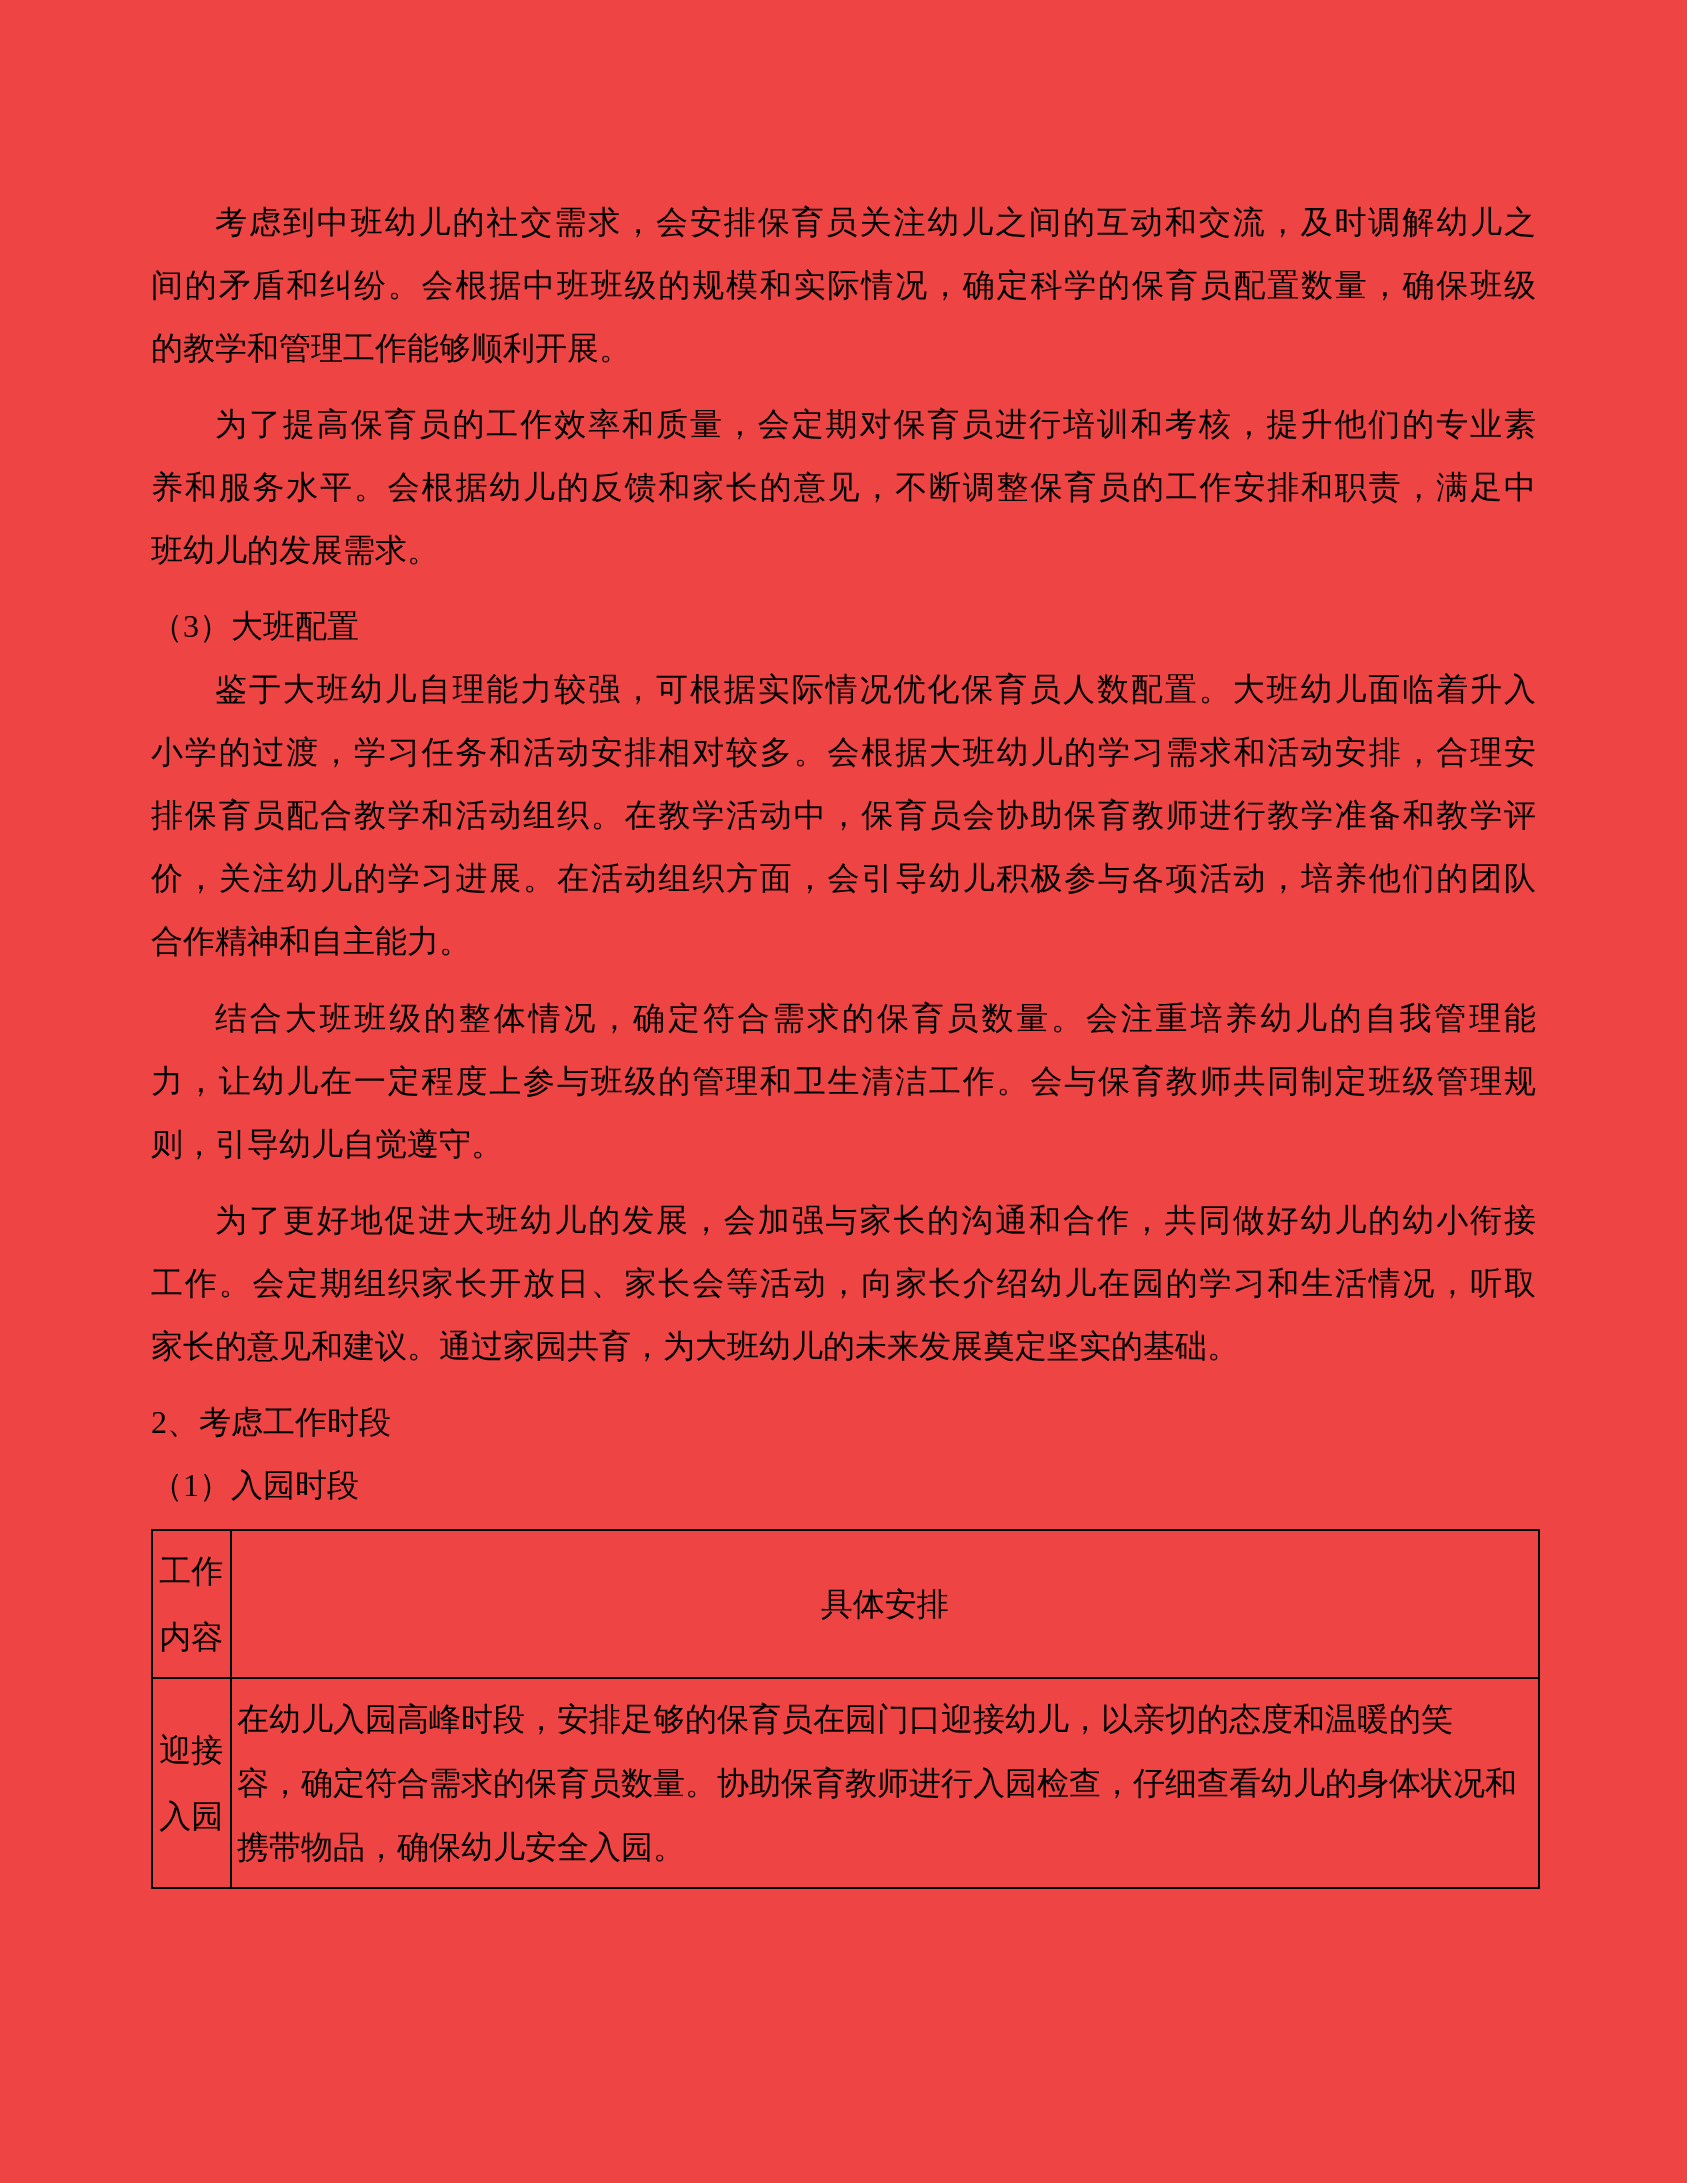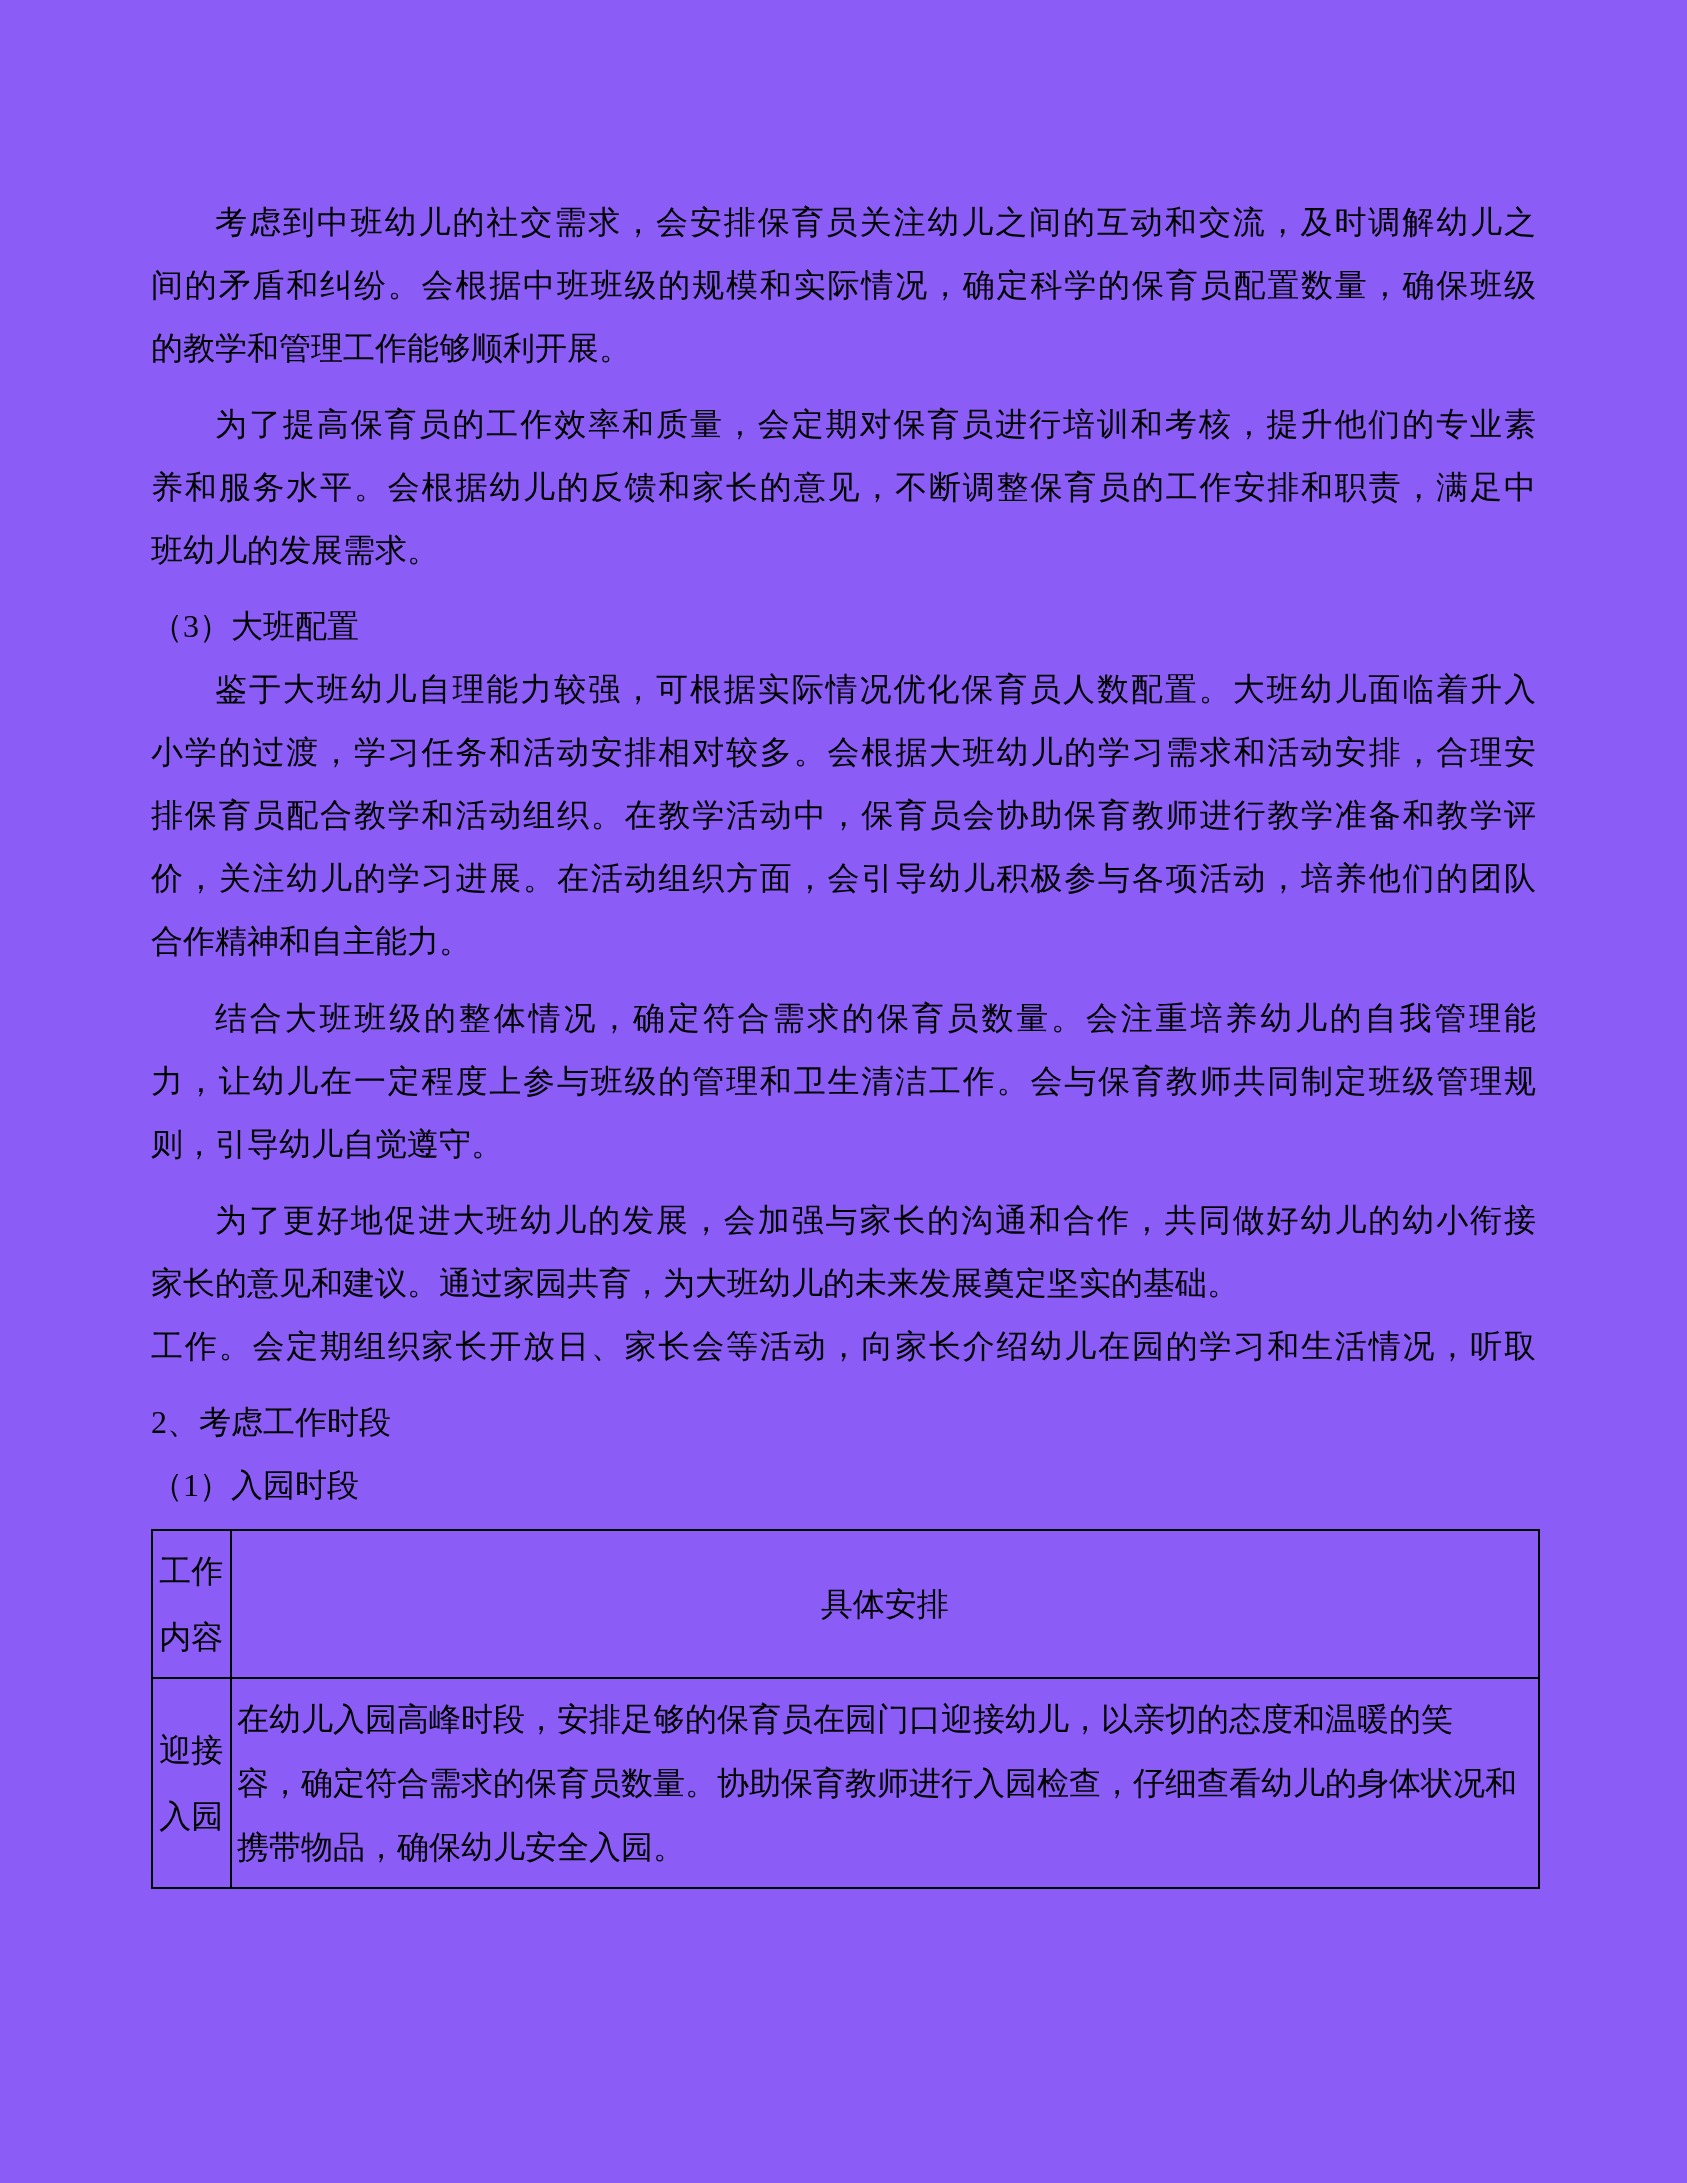--- a/index.html
+++ b/index.html
@@ -4,21 +4,21 @@
 <style>
   html, body {
     margin: 0;
     padding: 0;
     background: #ffffff;
   }
   .page {
     position: relative;
     width: 1687px;
     height: 2183px;
-    background: #8b5cf6;
+    background: #ef4444;
     color: #000000;
     box-sizing: border-box;
     padding: 191px 151px 0 151px;
     font-family: "Liberation Serif", "DejaVu Serif", serif;
     font-size: 32px;
     overflow: hidden;
   }
   .para {
     margin: 0 0 13.2px 0;
   }
@@ -108,22 +108,22 @@
   </div>
 
   <div class="para">
     <div class="line jl first">结合大班班级的整体情况，确定符合需求的保育员数量。会注重培养幼儿的自我管理能</div>
     <div class="line jl">力，让幼儿在一定程度上参与班级的管理和卫生清洁工作。会与保育教师共同制定班级管理规</div>
     <div class="line">则，引导幼儿自觉遵守。</div>
   </div>
 
   <div class="para">
     <div class="line jl first">为了更好地促进大班幼儿的发展，会加强与家长的沟通和合作，共同做好幼儿的幼小衔接</div>
+    <div class="line jl">工作。会定期组织家长开放日、家长会等活动，向家长介绍幼儿在园的学习和生活情况，听取</div>
     <div class="line">家长的意见和建议。通过家园共育，为大班幼儿的未来发展奠定坚实的基础。</div>
-    <div class="line jl">工作。会定期组织家长开放日、家长会等活动，向家长介绍幼儿在园的学习和生活情况，听取</div>
   </div>
 
   <div class="para heading">
     <div class="line">2、考虑工作时段</div>
   </div>
 
   <div class="para heading">
     <div class="line">（1）入园时段</div>
   </div>
 

